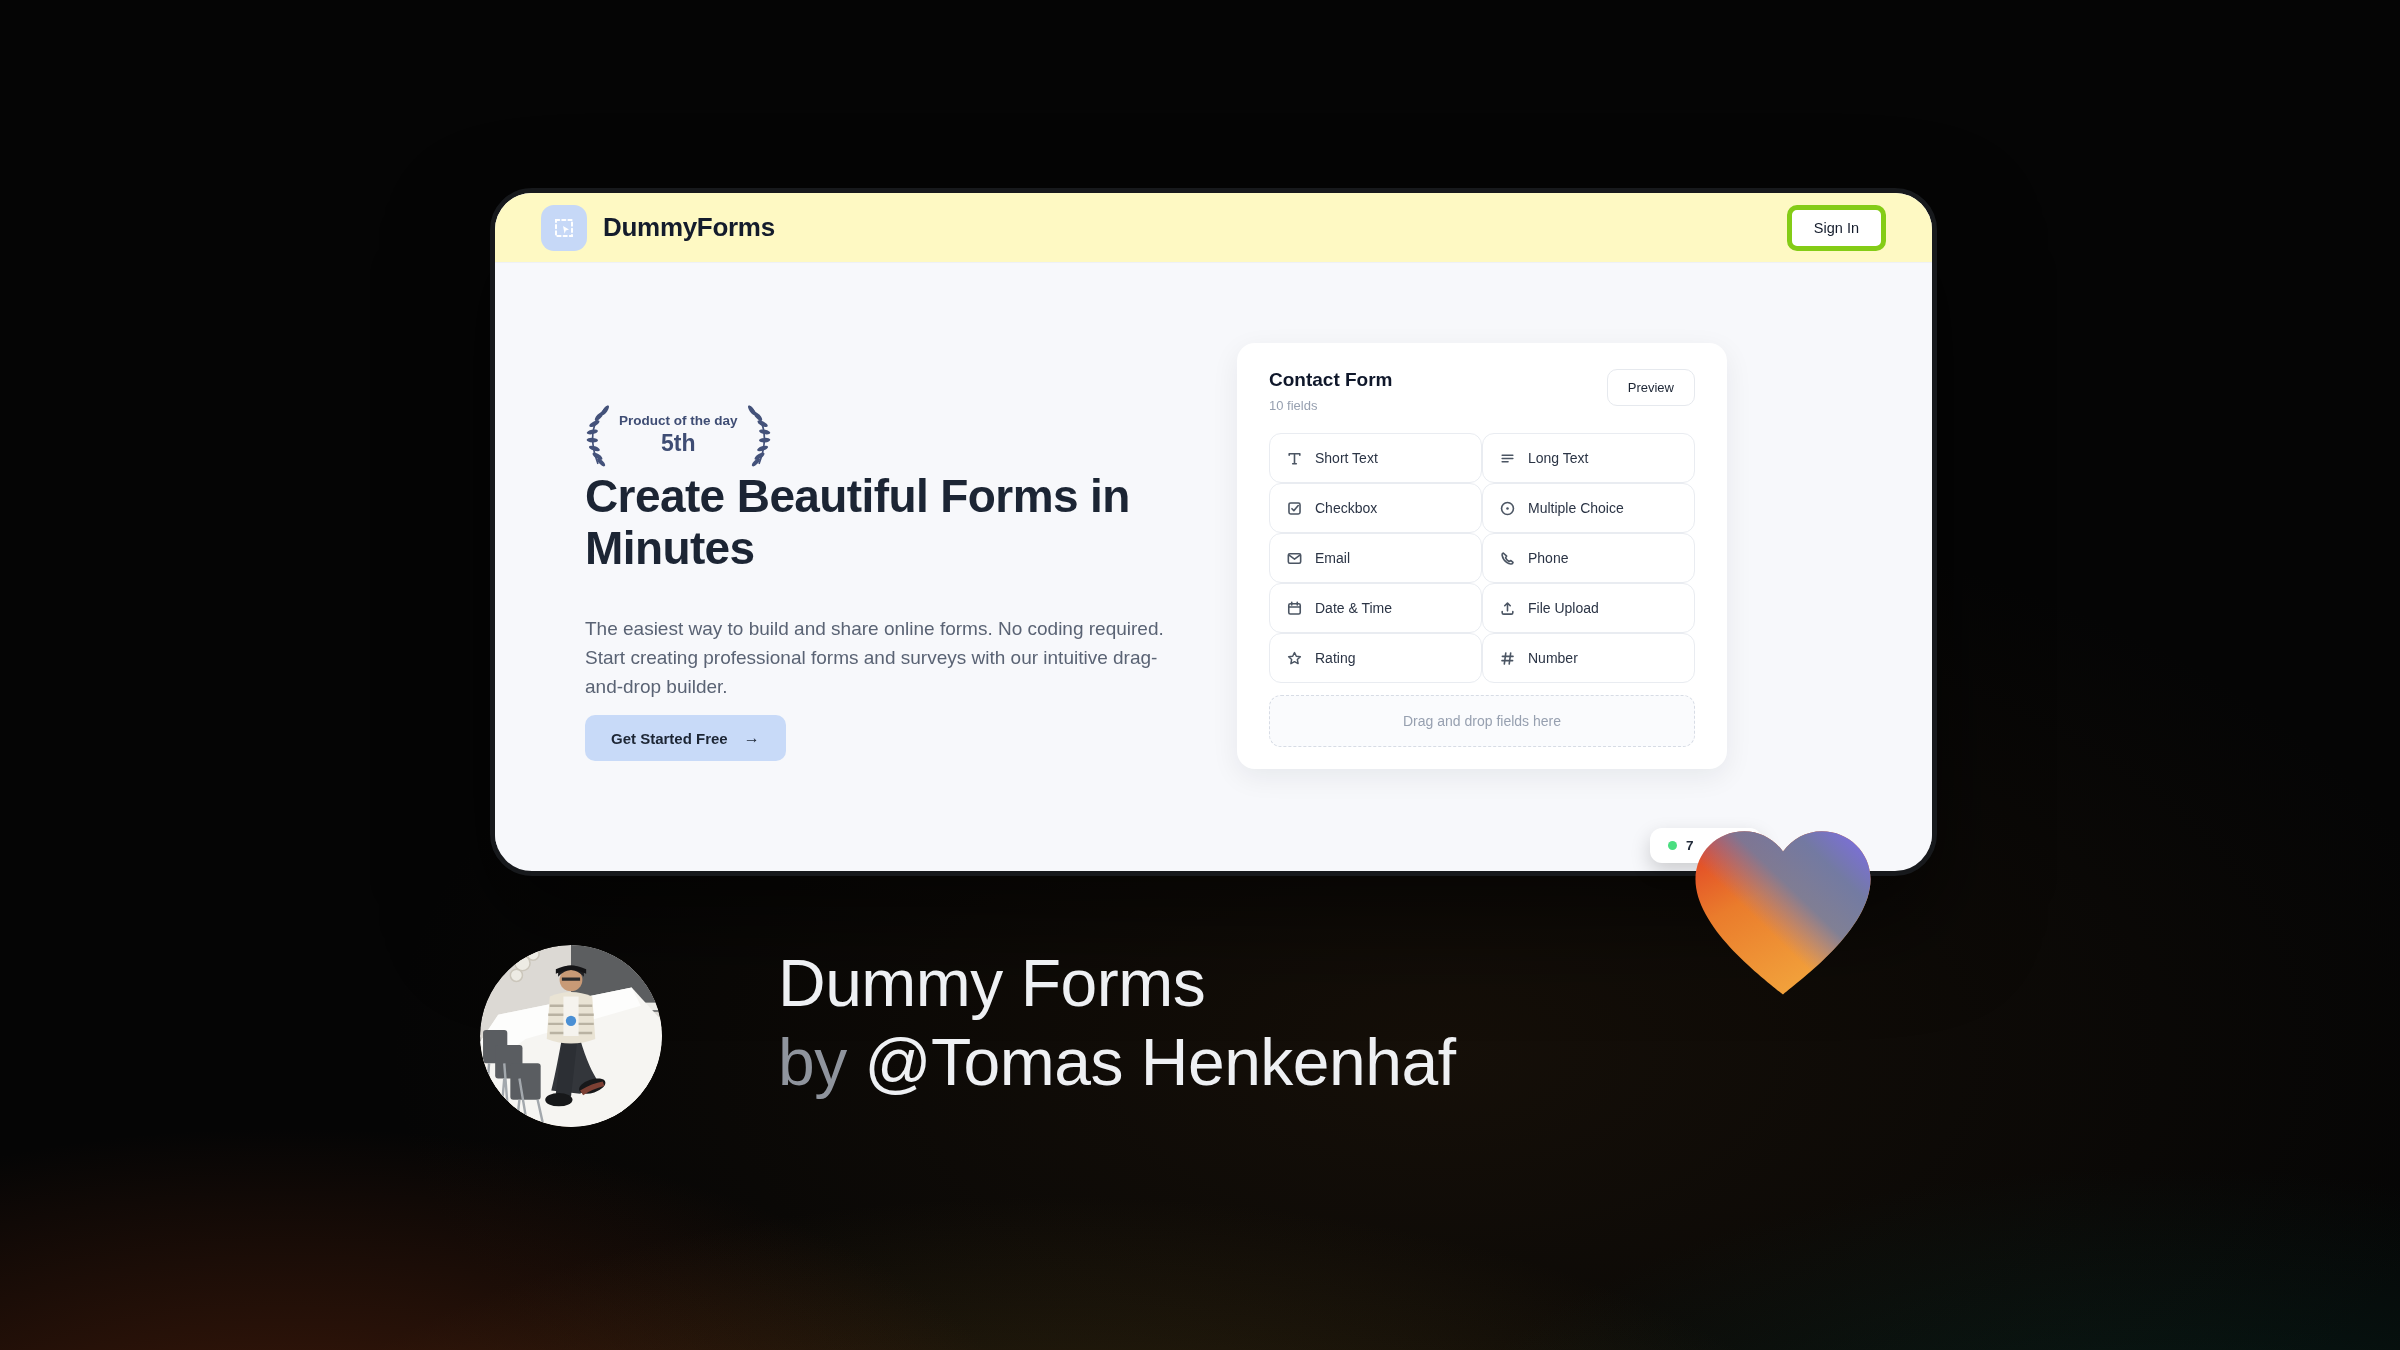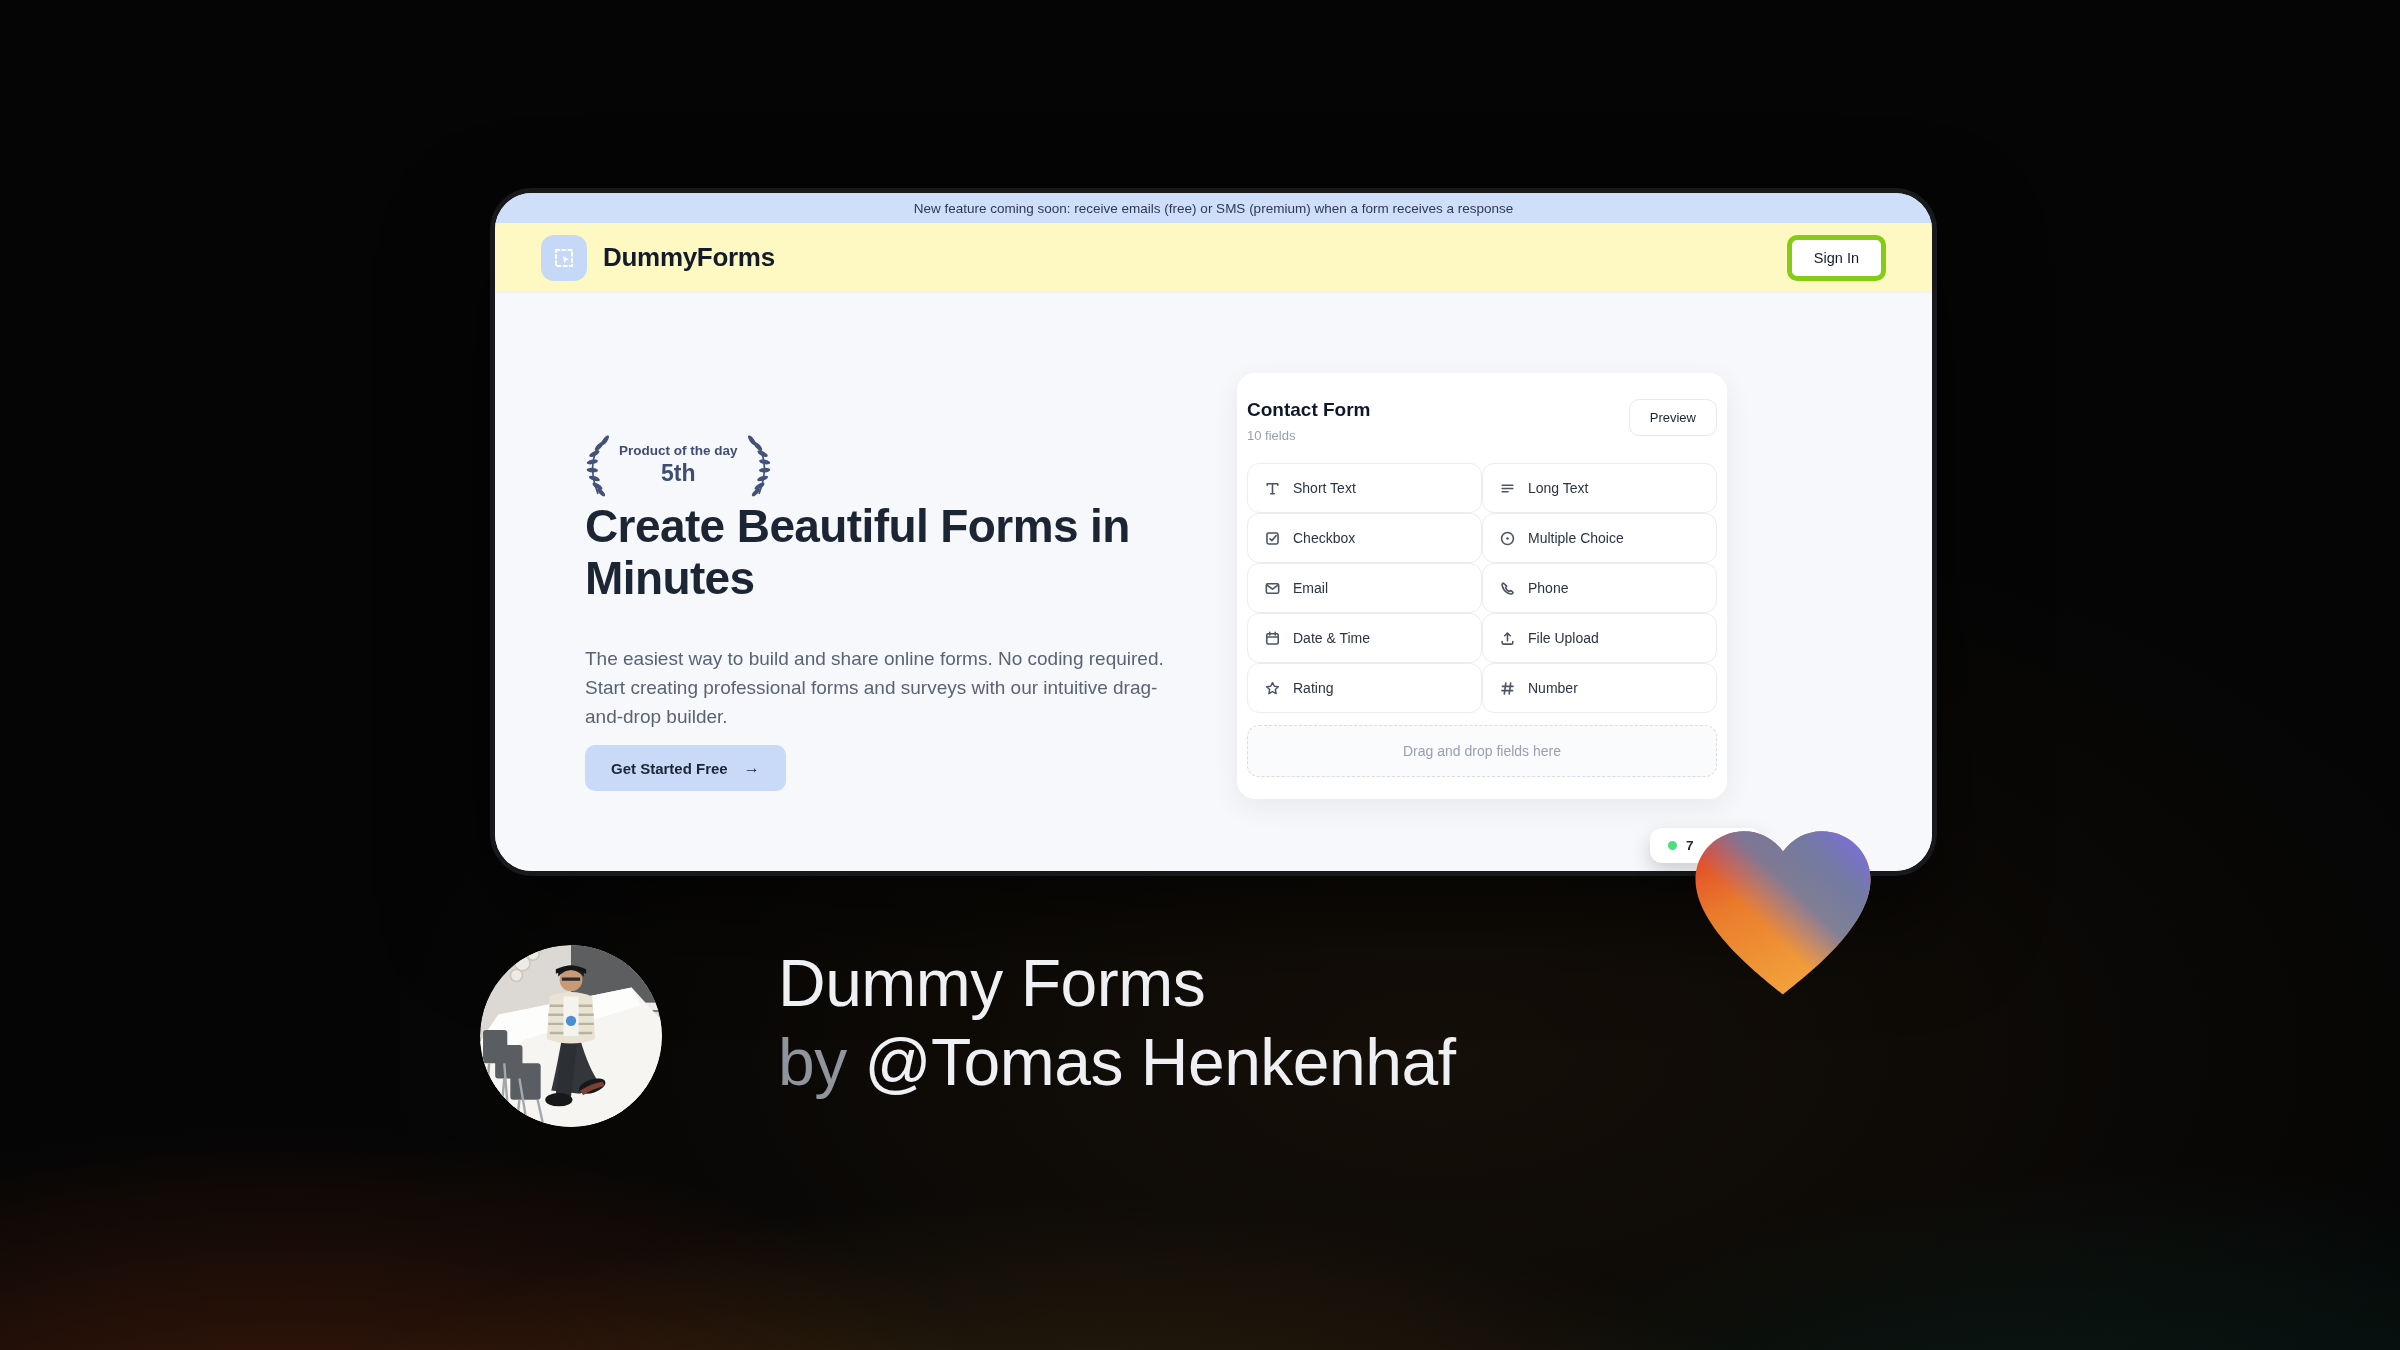--- a/index.html
+++ b/index.html
@@ -36,21 +36,21 @@
     font-size:46px;line-height:1.12;font-weight:700;color:#1c2534;letter-spacing:-0.6px;}
   .hero-desc{position:absolute;left:90px;top:352px;width:586px;margin:0;
     font-size:19px;line-height:1.52;color:#5a6374;}
   .cta{position:absolute;left:90px;top:452px;display:inline-flex;align-items:center;gap:16px;
     background:#c8daf8;color:#1c2534;border:none;border-radius:10px;padding:14px 26px;
     font-size:15px;font-weight:700;cursor:pointer;}
   .cta .arrow{font-size:16px;font-weight:400;}
 
   
   .card{position:absolute;left:742px;top:80px;width:490px;background:#fff;border-radius:18px;
-    box-shadow:0 8px 28px rgba(16,24,40,0.07);padding:26px 10px 22px;}
+    box-shadow:0 8px 28px rgba(16,24,40,0.07);padding:26px 32px 22px;}
   .card-head{display:flex;align-items:flex-start;}
   .card-title{font-size:19px;font-weight:700;color:#0f172a;}
   .card-sub{font-size:13px;color:#97a0b0;margin-top:7px;}
   .preview{margin-left:auto;background:#fff;border:1px solid #e6e9ee;border-radius:10px;
     padding:10px 20px;font-size:13px;color:#1c2534;cursor:pointer;}
   .grid{display:grid;grid-template-columns:1fr 1fr;margin-top:20px;}
   .tile{display:flex;align-items:center;gap:12px;height:50px;padding:0 16px;background:#fff;
     border:1px solid #e9ecf1;border-radius:12px;cursor:grab;}
   .tile svg{flex:0 0 auto;stroke:#4b5563;}
   .tile-label{font-size:14px;font-weight:500;color:#2b3445;}
@@ -72,23 +72,20 @@
     letter-spacing:-0.5px;}
   .byline-prefix{color:#8f949d;}
 </style>
 </head>
 <body>
 
 <div class="stage">
 
   <div class="window">
 
-    <div class="banner">
-      <span>New feature coming soon: receive emails (free) or SMS (premium) when a form receives a response</span>
-    </div>
 
     <div class="appbar">
       <div class="logo">
         <svg width="24" height="24" viewBox="0 0 24 24" fill="none" stroke="#ffffff" stroke-width="2">
           <path d="M4 4 H20 V20 H4 Z" stroke-dasharray="3.2 3" stroke-linecap="round"></path>
           <path d="M11 10 L17 13.5 L13.8 14.6 L12.6 17.8 Z" fill="#ffffff" stroke="none"></path>
         </svg>
       </div>
       <div class="brand">DummyForms</div>
       <button class="signin">Sign In</button>

